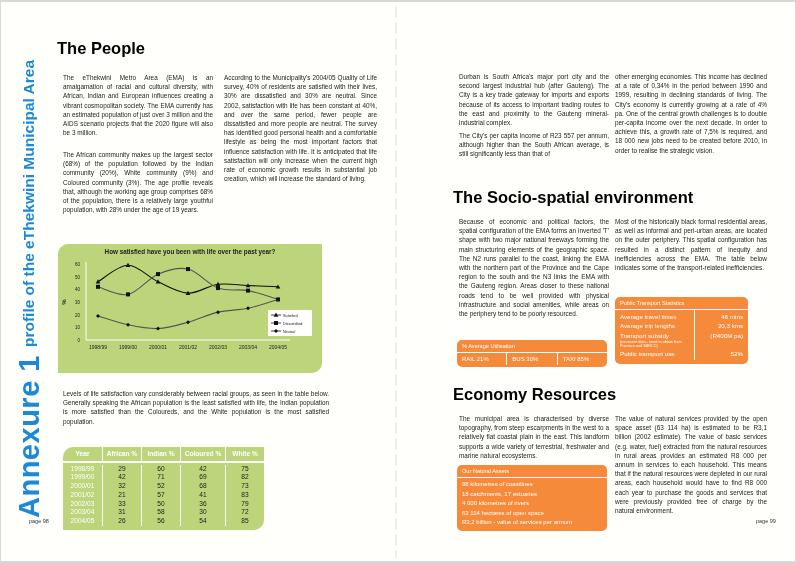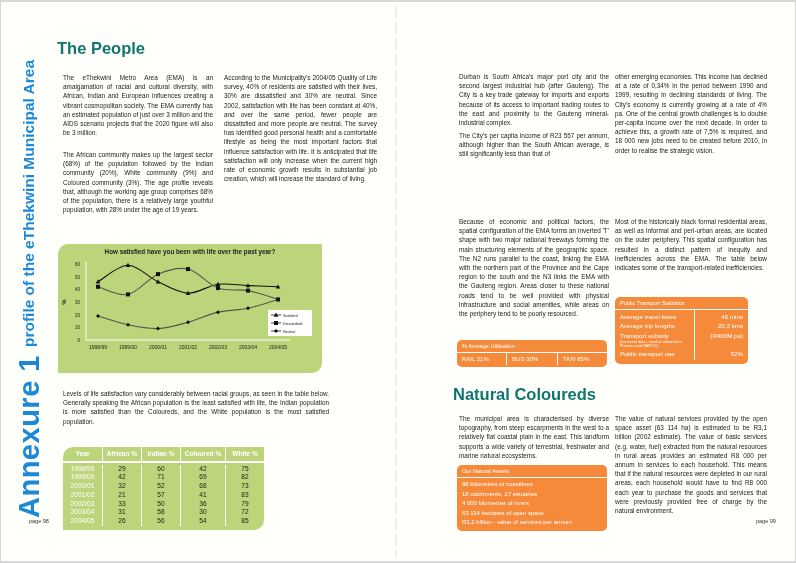--- a/index.html
+++ b/index.html
@@ -10,21 +10,21 @@
   .page-left { left: 0; width: 394px; }
   .page-right { left: 396px; width: 398px; }
   .fold { position: absolute; left: 394px; top: 4px; width: 2px; height: 552px;
           background: repeating-linear-gradient(to bottom, #eeeeea 0 12px, transparent 12px 16px); }
   .vertical-title { position: absolute; left: 4px; top: 36px; width: 48px; height: 480px; }
   .vertical-title .rot { position: absolute; left: 0; top: 0; width: 480px; height: 48px;
        transform-origin: 0 0; transform: translate(0, 480px) rotate(-90deg);
        display: flex; align-items: center; white-space: nowrap; color: #1c88d8; }
   .vertical-title .big { font-size: 29px; font-weight: bold; margin-right: 8px; letter-spacing: 0.5px; }
   .vertical-title .small { font-size: 15.5px; font-weight: bold; }
-  .h1 { position: absolute; color: #0f766e; font-weight: bold; font-size: 16.5px; }
+  .h1 { position: absolute; color: #000000; font-weight: bold; font-size: 16.5px; }
   .para { position: absolute; font-size: 6.4px; line-height: 9.2px; color: #222; text-align: justify; }
   .page-num { position: absolute; font-size: 5.5px; color: #333; }
   
   .chart-box { position: absolute; left: 57px; top: 242px; width: 264px; height: 129px;
        background: #bcd47a; border-radius: 10px 0 10px 0; }
   .chart-title { position: absolute; left: 0; top: 4px; width: 100%; text-align: center; font-size: 6.3px; font-weight: bold; color: #222; }
   .chart-box svg { position: absolute; left: 0; top: 0; }
   
   .race-table { position: absolute; left: 62px; top: 445px; width: 201px; height: 83px;
        background: #bcd47a; border-radius: 10px 0 10px 0; border-collapse: separate; }
@@ -196,24 +196,25 @@
     <div class="page-num" style="left:28px; top:516px;">page 98</div>
   </div>
 
   <div class="fold"></div>
 
   <div class="page page-right">
     <div class="para" style="left:62px; top:70px; width:150px;">Durban is South Africa's major port city and the second largest industrial hub (after Gauteng). The City is a key trade gateway for imports and exports because of its access to important trading routes to the east and proximity to the Gauteng mineral-industrial complex.</div>
     <div class="para" style="left:62px; top:129px; width:150px;">The City's per capita income of R23 557 per annum, although higher than the South African average, is still significantly less than that of</div>
     <div class="para" style="left:218px; top:70px; width:152px;">other emerging economies. This income has declined at a rate of 0,34% in the period between 1990 and 1999, resulting in declining standards of living. The City's economy is currently growing at a rate of 4% pa. One of the central growth challenges is to double per-capita income over the next decade. In order to achieve this, a growth rate of 7,5% is required, and 18 000 new jobs need to be created before 2010, in order to realise the strategic vision.</div>
 
+    <div class="h1" style="left:56px; top:186px;">The Socio-spatial environment</div>
     <div class="para" style="left:62px; top:215px; width:150px;">Because of economic and political factors, the spatial configuration of the EMA forms an inverted 'T' shape with two major national freeways forming the main structuring elements of the geographic space.  The N2 runs parallel to the coast, linking the EMA with the northern part of the Province and the Cape region to the south and the N3 links the EMA with the Gauteng region. Areas closer to these national roads tend to be well provided with physical infrastructure and social amenities, while areas on the periphery tend to be poorly resourced.</div>
     <div class="para" style="left:218px; top:215px; width:152px;">Most of the historically black formal residential areas, as well as informal and peri-urban areas, are located on the outer periphery. This spatial configuration has resulted in a distinct pattern of inequity and inefficiencies across the EMA. The table below indicates some of the transport-related inefficiencies.</div>
 
-    <div class="h1" style="left:56px; top:383px;">Natural Coloureds</div>
+    <div class="h1" style="left:56px; top:383px;">Economy Resources</div>
     <div class="para" style="left:62px; top:412px; width:150px;">The municipal area is characterised by diverse topography, from steep escarpments in the west to a relatively flat coastal plain in the east. This landform supports a wide variety of terrestrial, freshwater and marine natural ecosystems.</div>
     <div class="para" style="left:218px; top:412px; width:152px;">The value of natural services provided by the open space asset (63 114 ha) is estimated to be R3,1 billion (2002 estimate). The value of basic services (e.g. water, fuel) extracted from the natural resources in rural areas provides an estimated R8 000 per annum in services to each household. This means that if the natural resources were depleted in our rural areas, each household would have to find R8 000 each year to purchase the goods and services that were previously provided free of charge by the natural environment.</div>
 
     <div class="page-num" style="left:359px; top:516px;">page 99</div>
   </div>
 
   <div class="obox util">
     <div class="ohead">% Average Utilisation</div>
     <div class="cells">
       <div>RAIL 21%</div>

